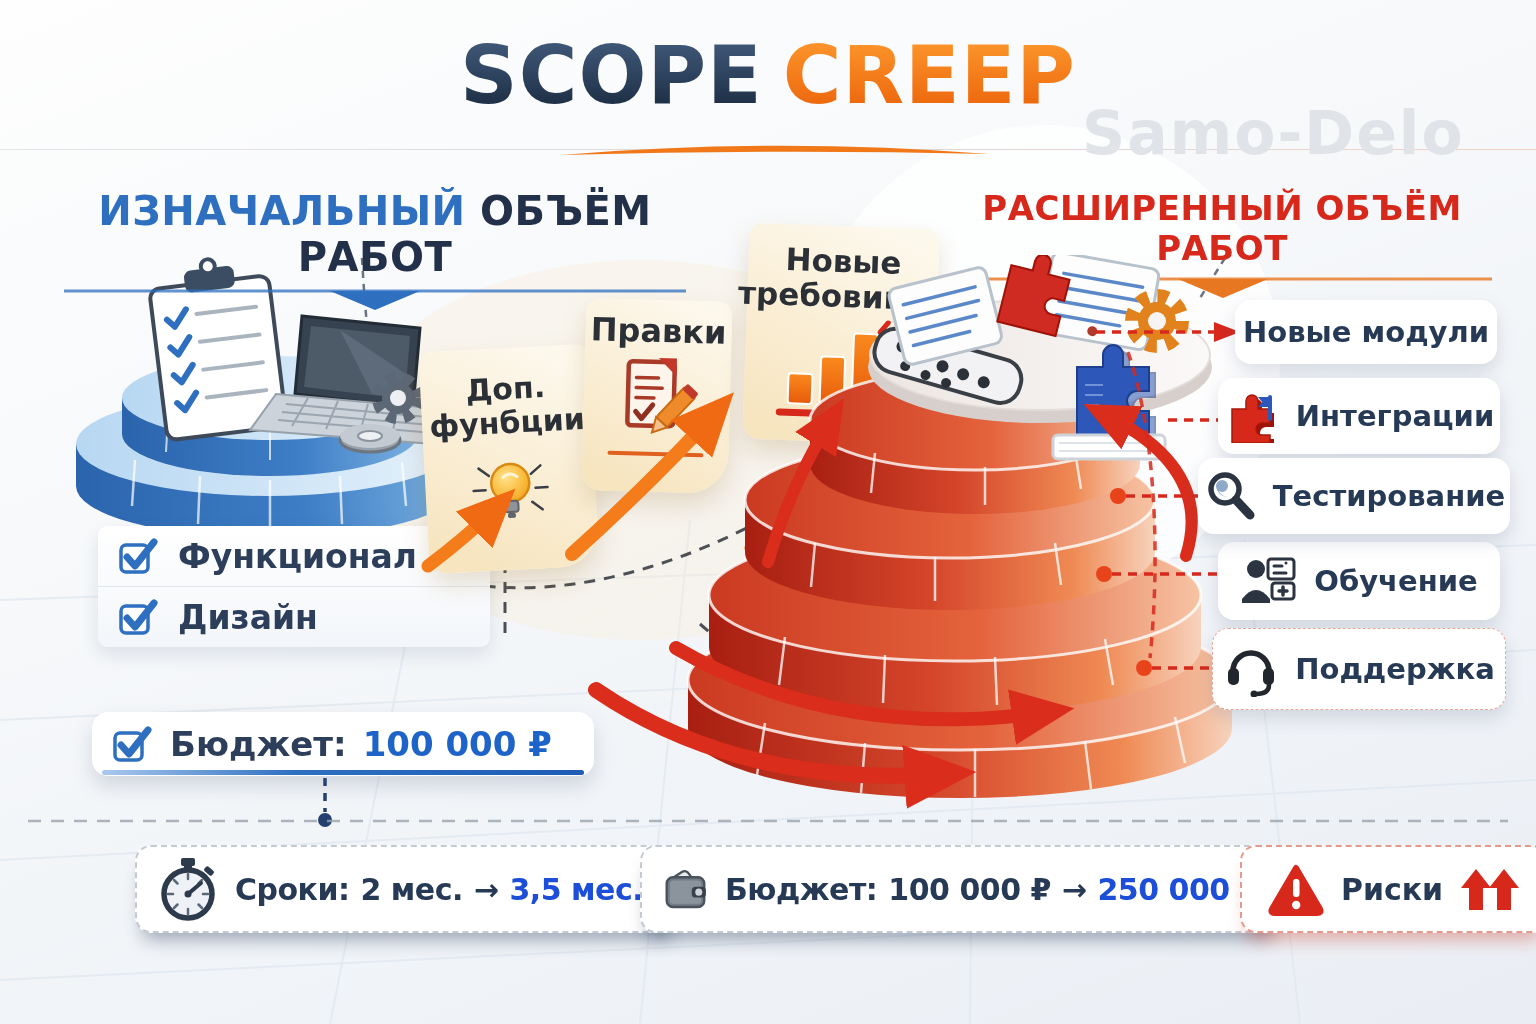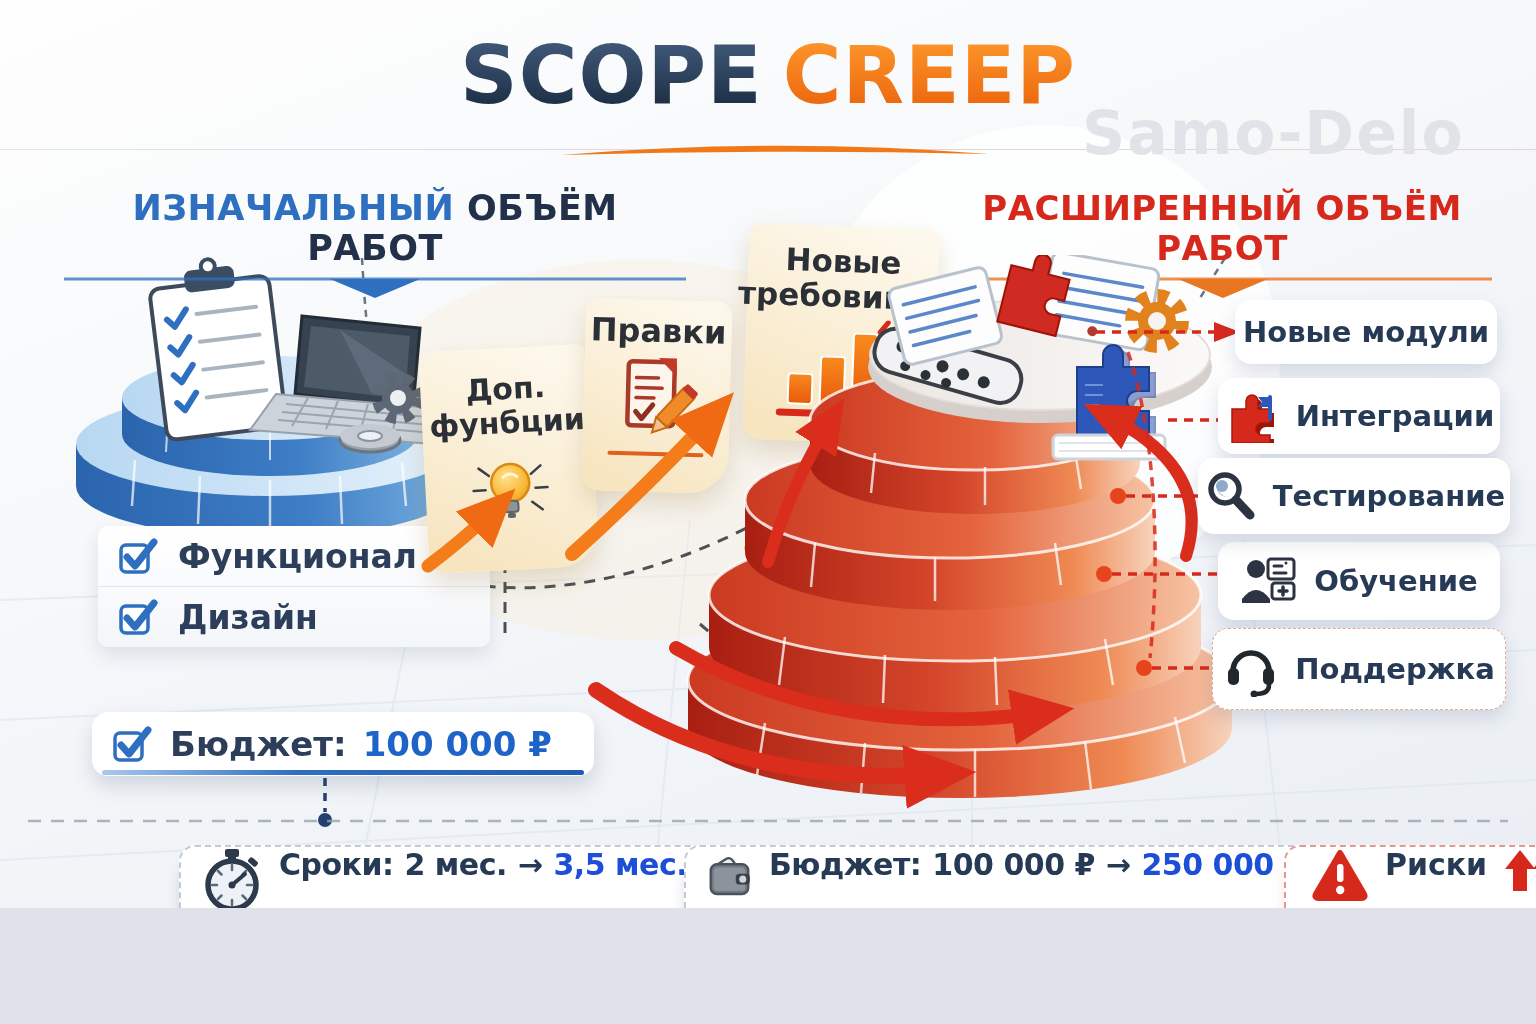--- a/index.html
+++ b/index.html
@@ -1,17 +1,17 @@
 <!DOCTYPE html>
 <html><head>
 <meta charset="utf-8">
 <style>
   html,body{margin:0;padding:0;background:#dfe3e9;}
   .stage{
-    position:relative;width:1536px;height:908px;overflow:hidden;
+    position:relative;width:1536px;height:1024px;overflow:hidden;
     background:linear-gradient(160deg,#fefefe 0%,#f6f8fa 40%,#eaeef4 100%);
     font-family:"DejaVu Sans","Liberation Sans",sans-serif;color:#24344f;
   }
   .abs{position:absolute;}
   svg{display:block;}
 
   
   .title{position:absolute;top:34px;left:0;width:100%;text-align:center;
     font-size:80px;font-weight:800;letter-spacing:1px;line-height:1.05;}
   .title .w1{color:#1f3150;}
@@ -21,21 +21,21 @@
     .title .w2{background:linear-gradient(180deg,#ff9d30,#e95d06);-webkit-background-clip:text;color:transparent;}
   }
   .hline{position:absolute;top:149px;left:0;width:1536px;height:1px;
     background:linear-gradient(90deg,#e2e5ea 0%,#ddd6d5 55%,#efd2ca 100%);}
   .watermark{position:absolute;top:98px;left:1082px;font-size:60px;font-weight:700;
     color:#e0e3e8;letter-spacing:2px;}
 
   
   .sec-head{position:absolute;text-align:center;font-weight:800;letter-spacing:.5px;}
   .sec-head .line{margin-top:6px;}
-  #head-left{left:60px;top:188px;width:630px;font-size:35px;}
+  #head-left{left:60px;top:188px;width:630px;font-size:40px;}
   #head-left .p1{color:#2e6fc0;} #head-left .p2{color:#22304a;}
   #head-right{left:948px;top:188px;width:548px;font-size:34px;color:#d7281c;}
 
   
   .panel{position:absolute;left:98px;top:526px;width:392px;
     background:linear-gradient(180deg,#ffffff,#f3f6fa);border-radius:10px;
     box-shadow:0 8px 18px rgba(70,90,120,.14);}
   .check-row{display:flex;align-items:center;gap:18px;height:60px;
     padding:0 8px 0 20px;border-bottom:1px solid #e2e7ee;
     font-size:33px;font-weight:600;color:#2c3e5a;white-space:nowrap;}
@@ -67,23 +67,23 @@
     display:flex;align-items:center;justify-content:center;gap:16px;
     font-size:29px;font-weight:700;color:#273a55;white-space:nowrap;}
   #rbox-1{left:1235px;top:300px;width:262px;height:64px;}
   #rbox-2{left:1218px;top:378px;width:282px;height:76px;}
   #rbox-3{left:1198px;top:458px;width:312px;height:76px;}
   #rbox-4{left:1218px;top:542px;width:282px;height:78px;}
   #rbox-5{left:1212px;top:628px;width:292px;height:80px;border:1.5px dashed #e7a896;}
 
   
   .stat{position:absolute;top:845px;height:84px;background:#fff;border-radius:16px;
-    border:2px dashed #c3cad4;display:flex;align-items:flex-start;gap:16px;
+    border:2px dashed #c3cad4;display:flex;align-items:center;gap:16px;
     padding:0 20px;font-size:30px;font-weight:700;color:#273a55;white-space:nowrap;
-    box-shadow:0 14px 18px -8px rgba(45,65,95,.45);margin-left:44px;}
+    box-shadow:0 14px 18px -8px rgba(45,65,95,.45);}
   .stat .txt{display:flex;align-items:center;gap:11px;letter-spacing:-0.5px;}
   .stat .to{color:#1d4ed8;font-weight:800;}
   #stat-1{left:135px;width:500px;}
   #stat-2{left:640px;width:598px;}
   #stat-3{left:1240px;width:264px;justify-content:center;border-color:#e39a8c;
     box-shadow:0 14px 18px -8px rgba(205,55,35,.40);}
 </style>
 </head>
 <body>
 

